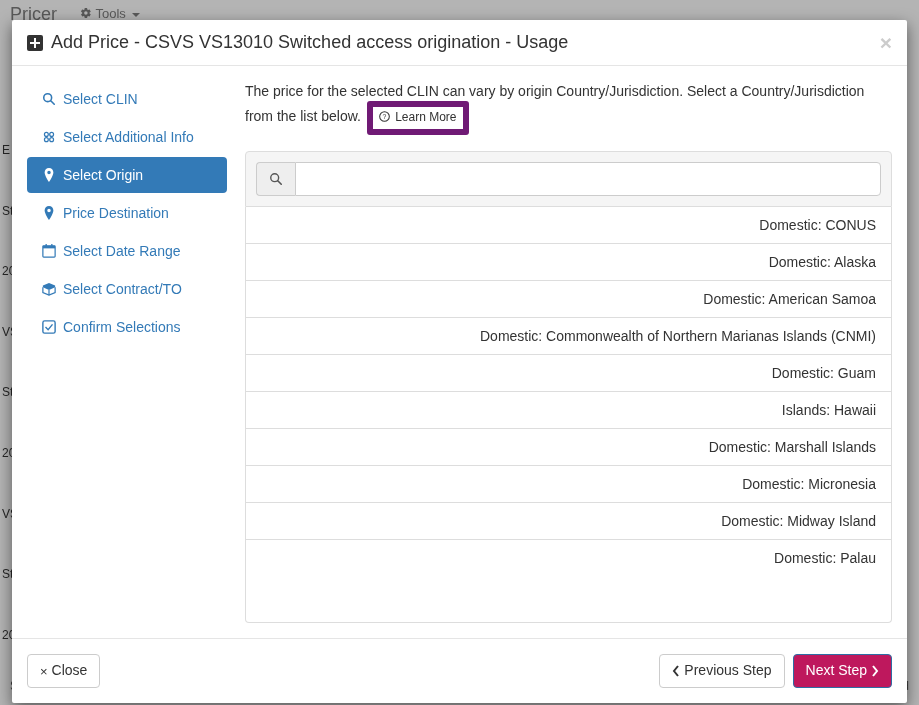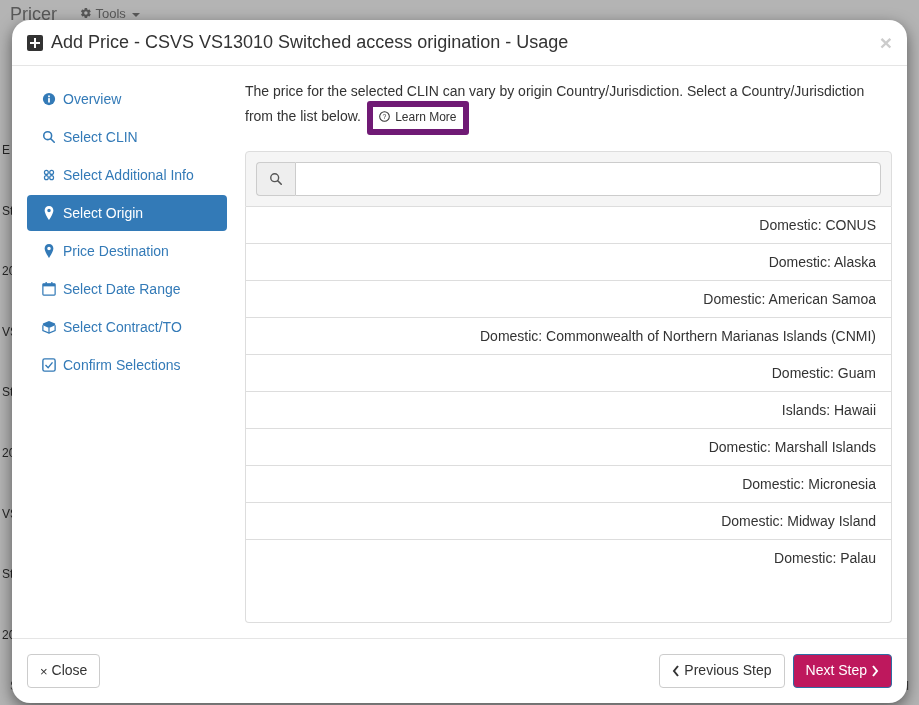--- a/index.html
+++ b/index.html
@@ -6,21 +6,21 @@
   html, body { width: 919px; height: 705px; font-family: "Helvetica Neue", Helvetica, Arial, sans-serif; font-size: 14px; color: #333; overflow: hidden; }
   .bg { position: absolute; inset: 0; background: #f0f0f0; filter: blur(0.3px); }
   .bg-top { position: absolute; top: 0; left: 0; right: 0; padding: 4px 10px; color: #777; font-size: 18px; }
   .bg-top .tools { font-size: 13px; margin-left: 18px; color: #777; position: relative; top: -2px; }
   .bg-top .caret::after { content: ""; display: inline-block; border-top: 4px solid #777; border-left: 4px solid transparent; border-right: 4px solid transparent; margin-left: 3px; vertical-align: middle; }
   .bg-bottom { position: absolute; bottom: 12px; left: 0; right: 0; color: #555; font-size: 12px; padding: 0 10px; display: flex; justify-content: space-between; }
   .bg-left { position:absolute; left:0; top:120px; bottom:40px; width:14px; display:flex; flex-direction:column; justify-content:space-around; font-size:12px; color:#333;}
   .bg-left span { margin-left:2px; }
 
   .modal-backdrop { position: absolute; inset: 0; background: rgba(0,0,0,0.25); }
-  .modal { position: absolute; top: 20px; left: 12px; right: 12px; bottom: 2px; background: #fff; border-radius: 18px; box-shadow: 0 5px 15px rgba(0,0,0,.5); display: flex; flex-direction: column; }
+  .modal { position: absolute; top: 20px; left: 12px; right: 12px; bottom: 2px; background: #fff; border-radius: 2px; box-shadow: 0 5px 15px rgba(0,0,0,.5); display: flex; flex-direction: column; }
 
   .modal-header { padding: 12px 15px; border-bottom: 1px solid #e5e5e5; display: flex; align-items: center; }
   .modal-header .plus-icon { width: 16px; height: 16px; margin-right: 8px; flex-shrink:0; }
   .modal-header h4 { font-size: 18px; font-weight: 500; color: #333; flex: 1; }
   .modal-header .close { color: #ccc; font-size: 21px; font-weight: bold; cursor: pointer; line-height: 1; }
 
   .modal-body { flex: 1; padding: 15px; display: flex; overflow: hidden; }
 
   .nav-pills { width: 200px; list-style: none; margin:0; padding:0; flex-shrink:0; }
   .nav-pills li { margin-bottom: 2px; }
@@ -113,32 +113,20 @@
     </svg>
     <h4>Add Price - CSVS VS13010 Switched access origination - Usage</h4>
     <span class="close">×</span>
   </div>
 
   <div class="modal-body">
     <ul class="nav-pills">
         <li>
           <a href="#">
             <span class="nicon" style="color: rgb(51, 122, 183);">
-              <svg viewBox="0 0 16 16">
-                <circle cx="8" cy="8" r="7" fill="currentColor"></circle>
-                <rect x="7" y="7" width="2" height="5" fill="#fff"></rect>
-                <rect x="7" y="4" width="2" height="2" fill="#fff"></rect>
-              </svg>
-            </span>
-            <span>Overview</span>
-          </a>
-        </li>
-        <li>
-          <a href="#">
-            <span class="nicon" style="color: rgb(51, 122, 183);">
               <svg viewBox="0 0 16 16" fill="none" stroke="currentColor" stroke-width="1.8">
                 <circle cx="6.5" cy="6.5" r="4.5"></circle>
                 <line x1="10" y1="10" x2="14" y2="14" stroke-linecap="round"></line>
               </svg>
             </span>
             <span>Select CLIN</span>
           </a>
         </li>
         <li>
           <a href="#">

